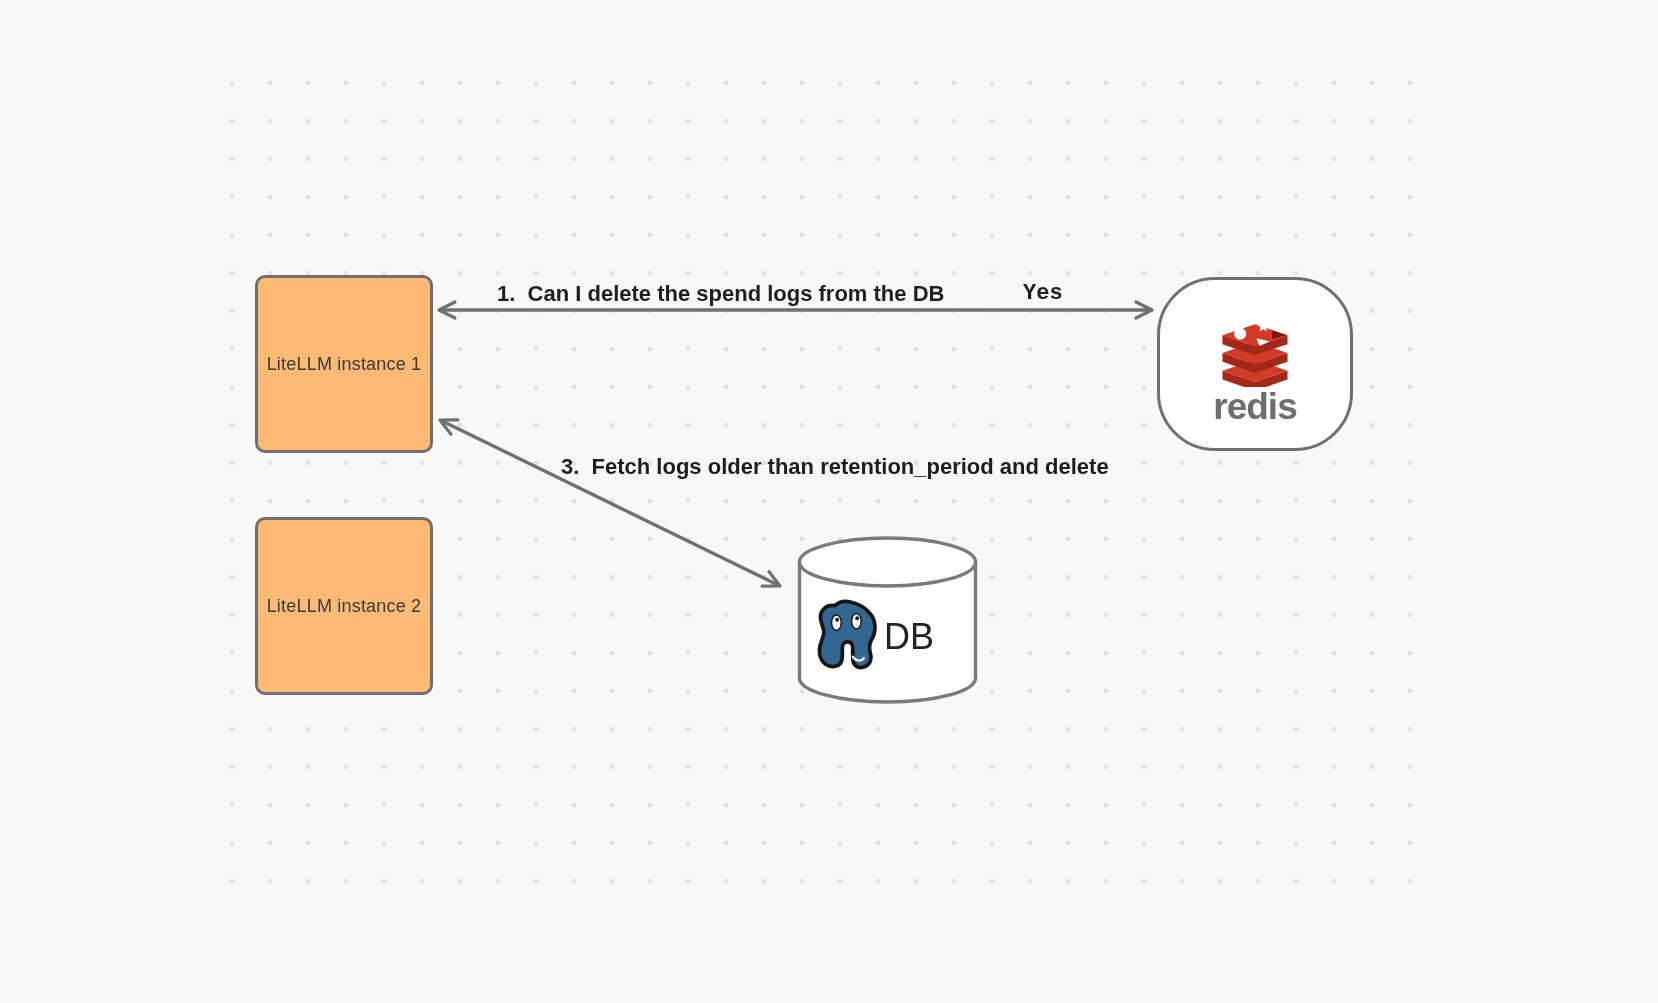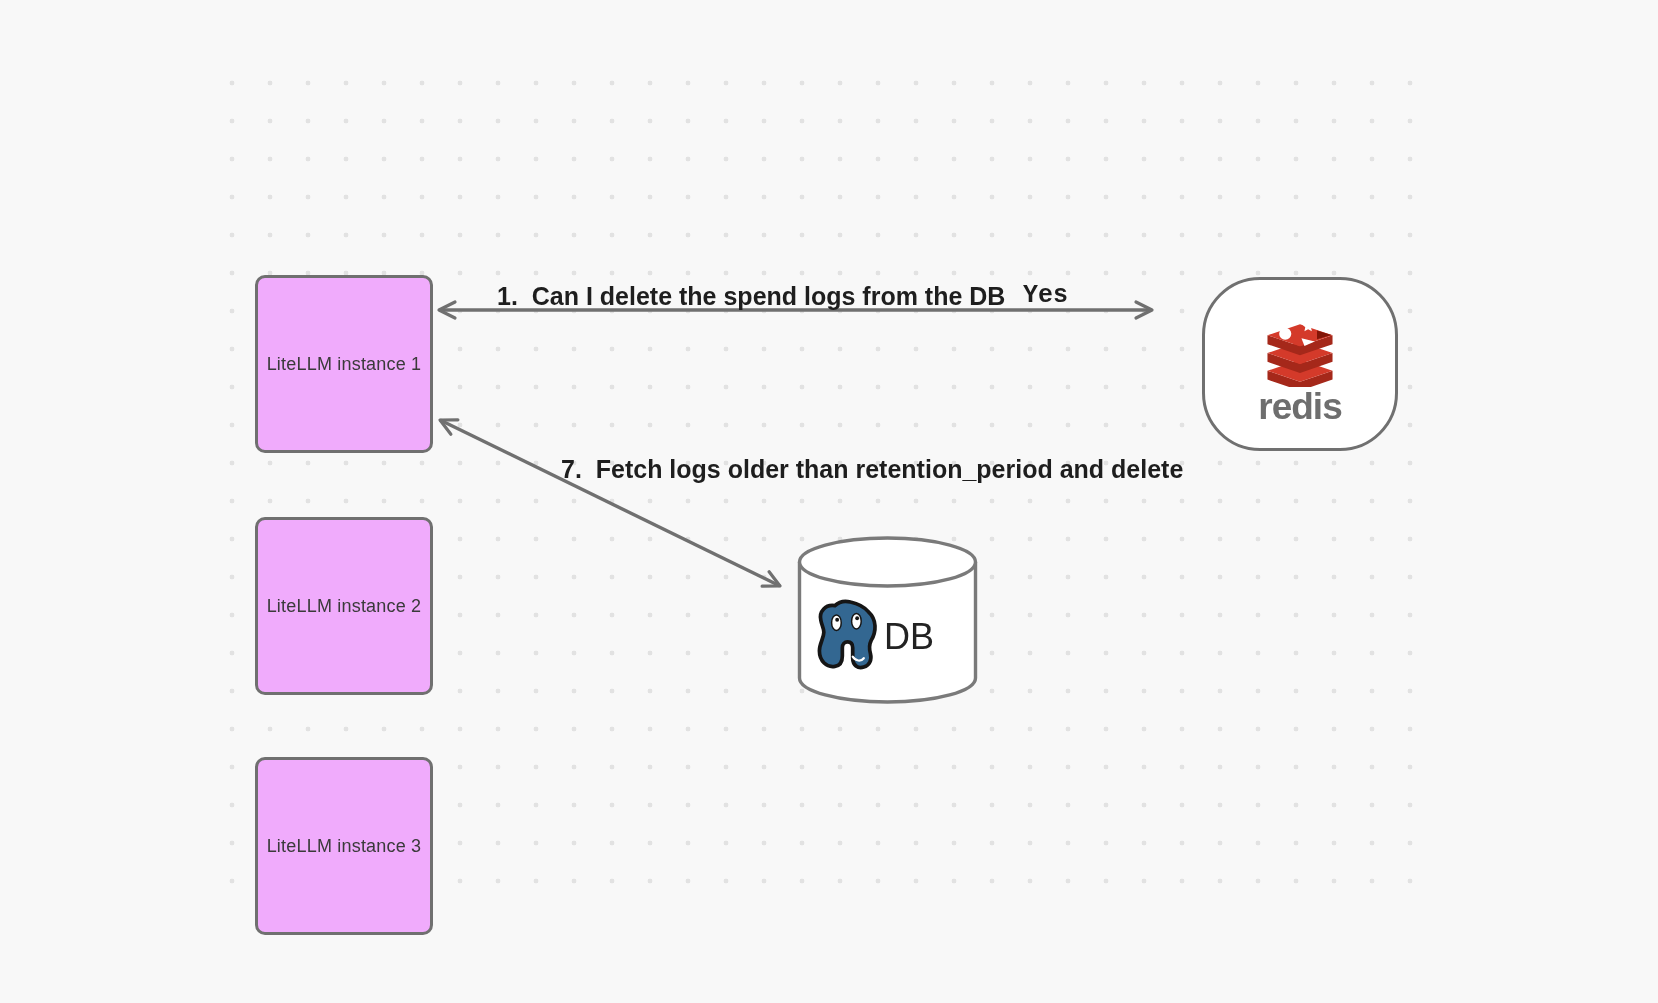--- a/index.html
+++ b/index.html
@@ -9,45 +9,45 @@
   }
   .dotgrid{
     position:absolute;left:213px;top:64px;width:1216px;height:838px;
     background-image:radial-gradient(circle,#e2e2e2 2.4px,rgba(0,0,0,0) 2.6px);
     background-size:38px 38px;
     pointer-events:none;
   }
   .connectors{position:absolute;left:0;top:0;pointer-events:none;}
   .node-box{
     position:absolute;left:255px;width:178px;height:178px;
-    background:#f0abfc;border:3.5px solid #707070;border-radius:10px;
+    background:#fdba74;border:3.5px solid #707070;border-radius:10px;
     display:flex;align-items:center;justify-content:center;
     box-sizing:border-box;
   }
   .node-box .node-label{
     font-size:18px;color:#3a3a3a;letter-spacing:.2px;white-space:nowrap;
   }
   .redis-node{
     position:absolute;left:1157px;top:277px;width:196px;height:174px;
     background:#ffffff;border:3.5px solid #707070;border-radius:58px;
     display:flex;flex-direction:column;align-items:center;justify-content:center;
-    box-sizing:border-box;padding-top:16px;margin-left:45px;
+    box-sizing:border-box;padding-top:16px;
   }
   .redis-wordmark{
     font-size:37px;font-weight:bold;color:#6e6e6e;line-height:1;
     letter-spacing:-1px;margin-top:1px;
   }
   .db-node{position:absolute;left:796px;top:535px;width:183px;height:170px;}
   .db-node .cyl{position:absolute;left:0;top:0;}
   .db-node .pg{position:absolute;left:16px;top:62px;}
   .db-label{
     position:absolute;left:88px;top:84px;font-size:36px;color:#232323;line-height:1;
   }
   .edge-label{
-    position:absolute;font-size:25px;font-weight:bold;color:#1e1e1e;
+    position:absolute;font-size:22px;font-weight:bold;color:#1e1e1e;
     white-space:pre;line-height:1.2;
   }
   .lbl-1{left:497px;top:281px;}
   .lbl-yes{left:1023px;top:281px;font-family:Liberation Mono, monospace;}
   .lbl-2{left:561px;top:454px;}
 </style>
 </head>
 <body>
 
 <div class="canvas">
@@ -62,23 +62,20 @@
     </defs>
     <path d="M439,310 L1152,310" fill="none" stroke="#707070" stroke-width="3.4" marker-start="url(#vhead)" marker-end="url(#vhead)"></path>
     <path d="M440,420 L780,586" fill="none" stroke="#707070" stroke-width="3.4" marker-start="url(#vhead)" marker-end="url(#vhead)"></path>
   </svg>
 
   <div class="node-box" style="top:275px">
     <span class="node-label">LiteLLM instance 1</span>
   </div>
   <div class="node-box" style="top:517px">
     <span class="node-label">LiteLLM instance 2</span>
-  </div>
-  <div class="node-box" style="top:757px">
-    <span class="node-label">LiteLLM instance 3</span>
   </div>
 
   <div class="redis-node">
     <svg width="76" height="68" viewBox="0 0 100 92">
 
       <path d="M6,70 L6,82 L50,97 L94,82 L94,70 L50,85 Z" fill="#a5281a"></path>
       <path d="M6,70 L50,55 L94,70 L50,85 Z" fill="#d43a2a"></path>
 
       <path d="M6,46 L6,58 L50,73 L94,58 L94,46 L50,61 Z" fill="#a5281a"></path>
       <path d="M6,46 L50,31 L94,46 L50,61 Z" fill="#d43a2a"></path>
@@ -110,15 +107,15 @@
       <ellipse cx="60" cy="32" rx="6.5" ry="10.5" fill="#ffffff" stroke="#151515" stroke-width="2"></ellipse>
       <circle cx="34" cy="30" r="2.6" fill="#151515"></circle>
       <circle cx="61" cy="28" r="2.6" fill="#151515"></circle>
       <path d="M55,80 C59,86 66,87 70,82" fill="none" stroke="#ffffff" stroke-width="3" stroke-linecap="round"></path>
     </svg>
     <span class="db-label">DB</span>
   </div>
 
   <div class="edge-label lbl-1">1.  Can I delete the spend logs from the DB</div>
   <div class="edge-label lbl-yes">Yes</div>
-  <div class="edge-label lbl-2">7.  Fetch logs older than retention_period and delete</div>
+  <div class="edge-label lbl-2">3.  Fetch logs older than retention_period and delete</div>
 
 </div>
 
 </body></html>

